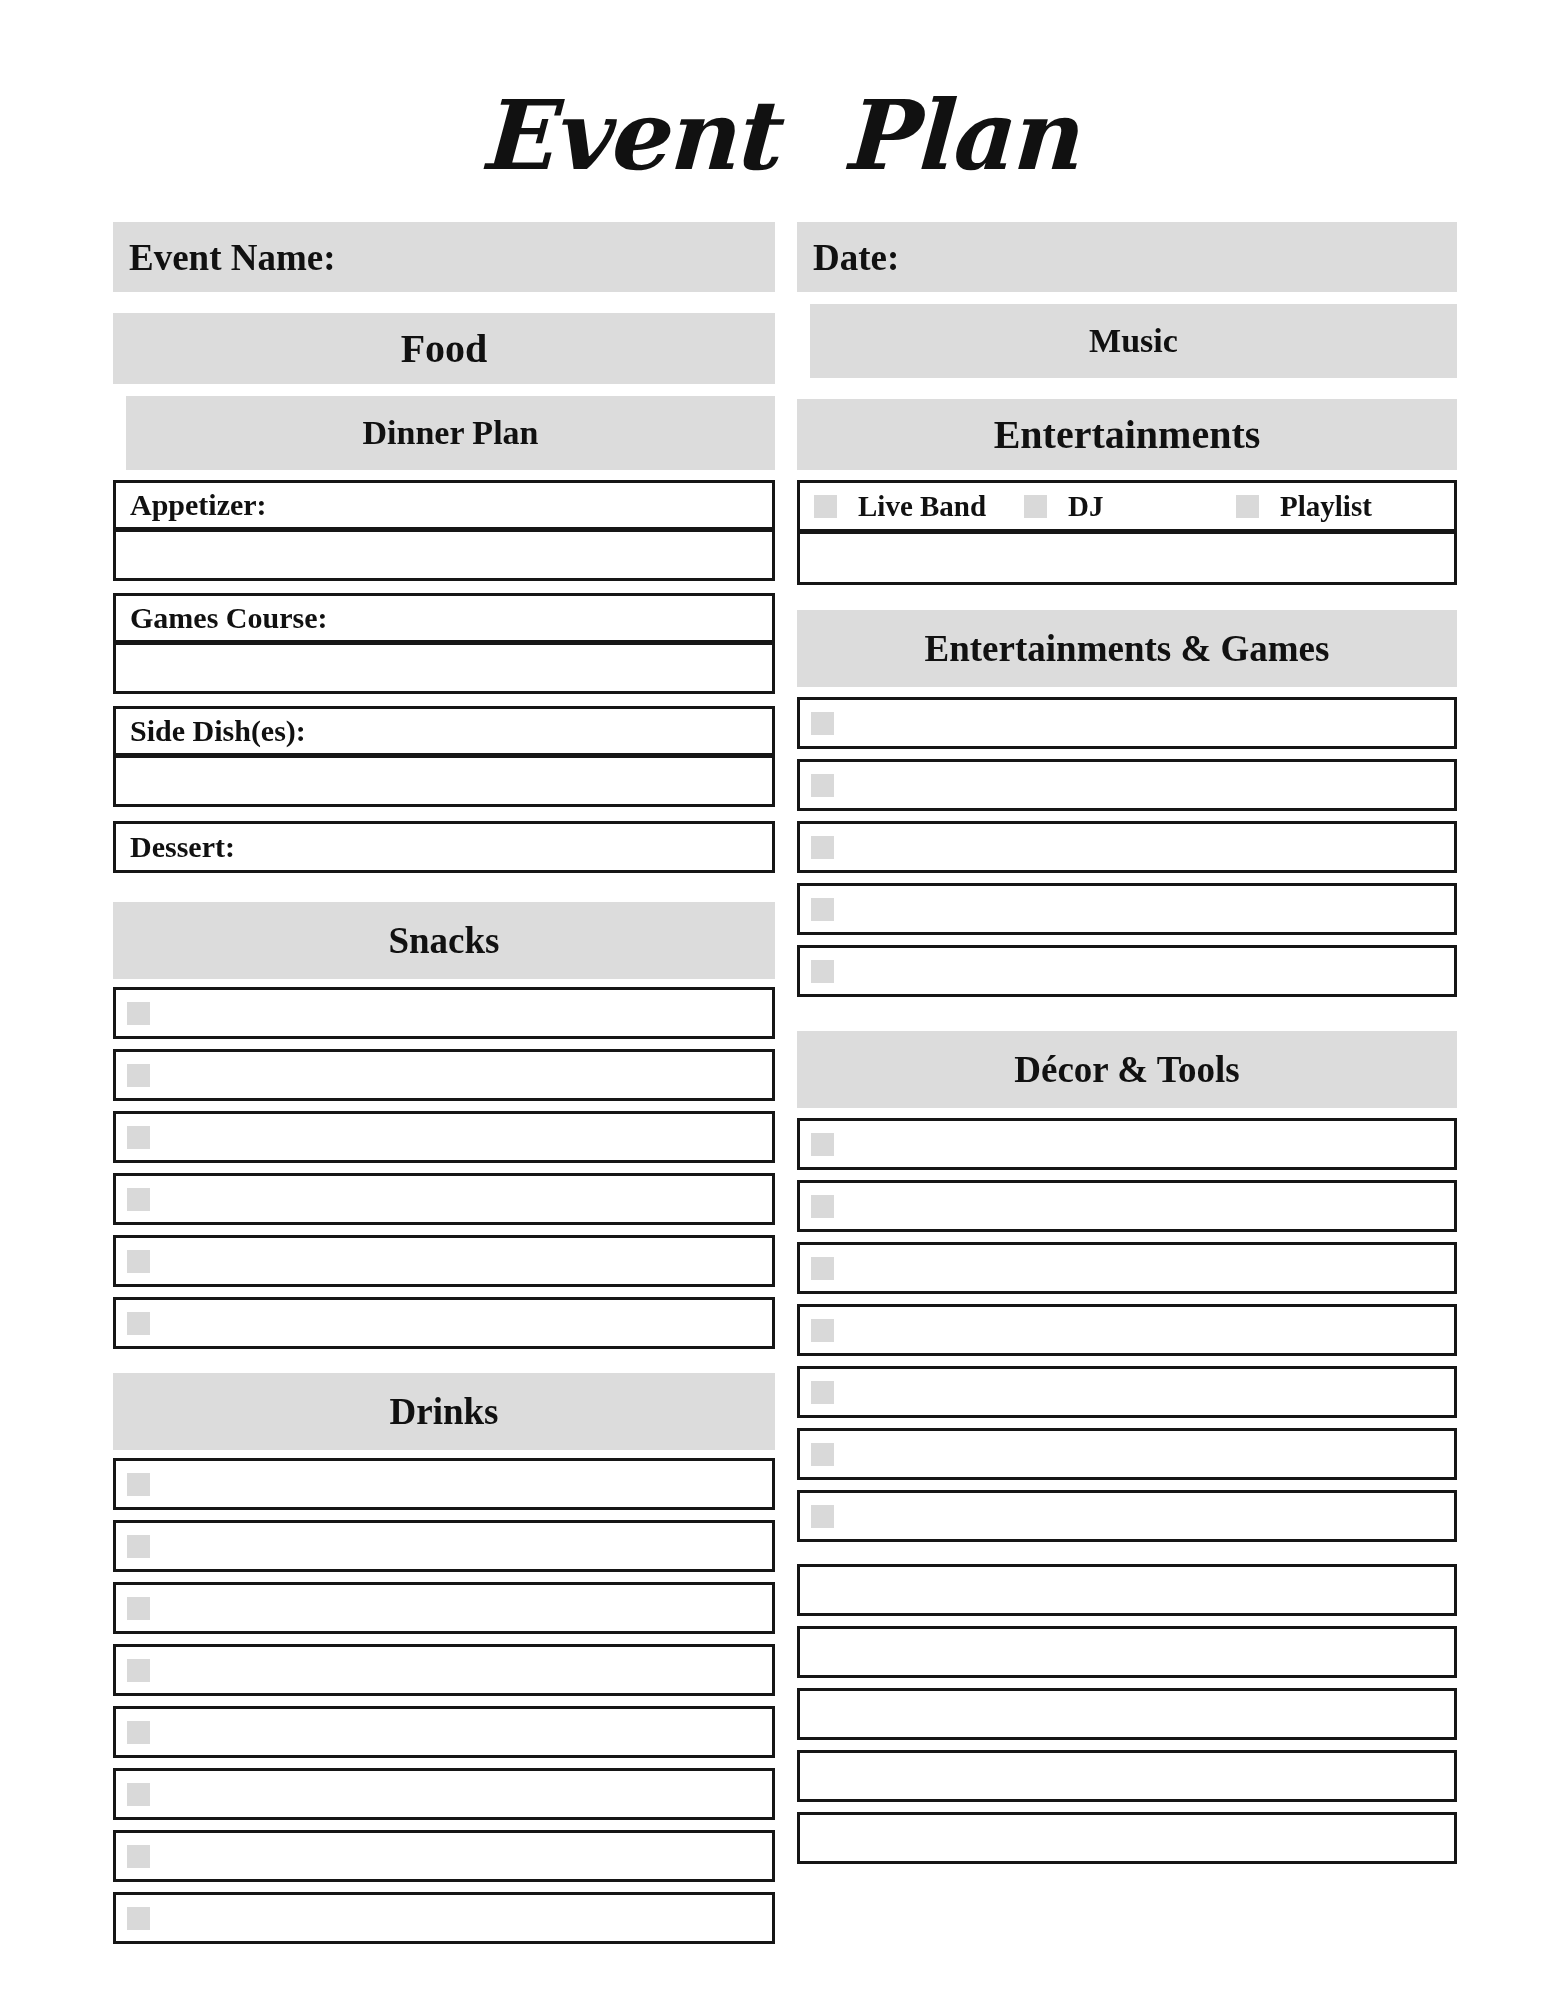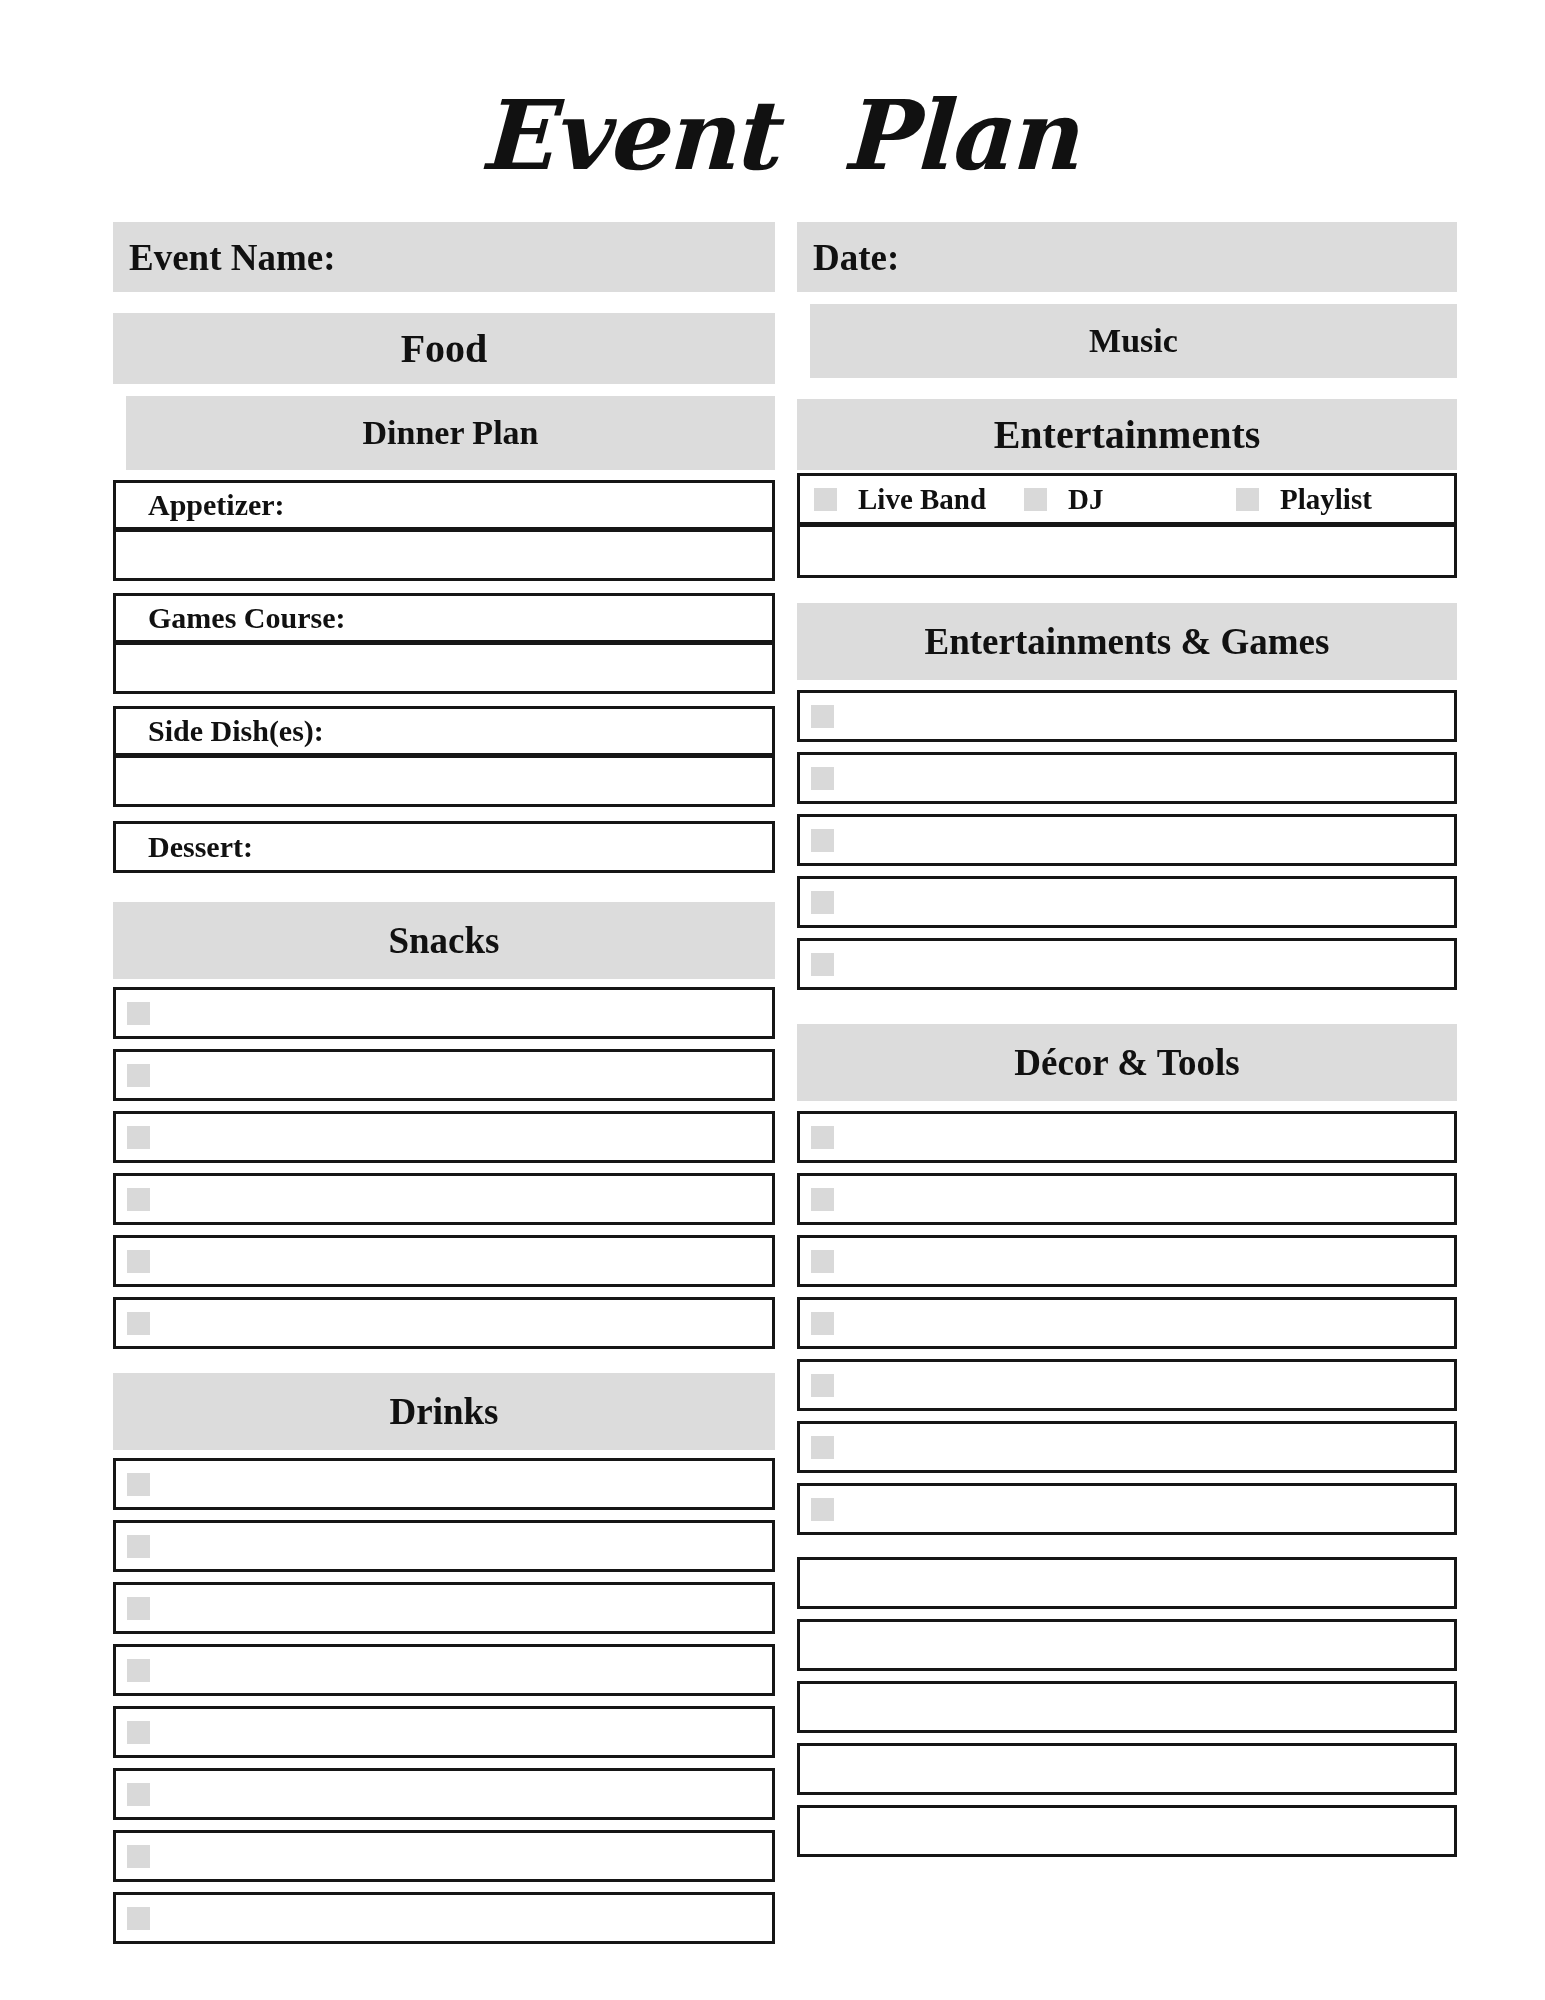--- a/index.html
+++ b/index.html
@@ -36,42 +36,42 @@
   }
   .top-bar{height:70px;font-size:37px;padding-left:16px;}
   .section-bar{height:71px;font-size:40px;justify-content:center;margin-top:21px;}
   .sub-bar{height:74px;font-size:34px;justify-content:center;margin-top:12px;margin-left:13px;}
   .list-bar{height:77px;font-size:37px;justify-content:center;}
 
   .field-group{margin-top:12px;}
   .field-group.first{margin-top:10px;}
   .label-box{
     border:3px solid var(--border);height:50px;
-    display:flex;align-items:center;padding-left:32px;
+    display:flex;align-items:center;padding-left:14px;
     font-weight:bold;font-size:30px;background:#fff;
   }
   .blank-box{border:3px solid var(--border);height:52px;margin-top:-1px;background:#fff;}
   .single{margin-top:14px;height:52px;}
 
   .rows{display:flex;flex-direction:column;}
   .checkrow{
     border:3px solid var(--border);height:52px;margin-bottom:10px;
     display:flex;align-items:center;background:#fff;flex:none;
   }
   .checkbox{
     width:23px;height:23px;background:var(--checkbox-gray);
     margin-left:11px;flex:none;
   }
   .noterow{
     border:3px solid var(--border);height:52px;margin-bottom:10px;
     background:#fff;flex:none;
   }
 
   
-  .music-box{margin-top:3px;}
+  .music-box{margin-top:10px;}
   .music-opts{
     border:3px solid var(--border);height:52px;position:relative;background:#fff;
   }
   .music-opt{
     position:absolute;top:0;height:46px;display:flex;align-items:center;
     font-weight:bold;font-size:29px;
   }
   .music-opt .checkbox{margin-left:0;margin-right:21px;}
   .music-opt.o1{left:14px;}
   .music-opt.o2{left:224px;}

